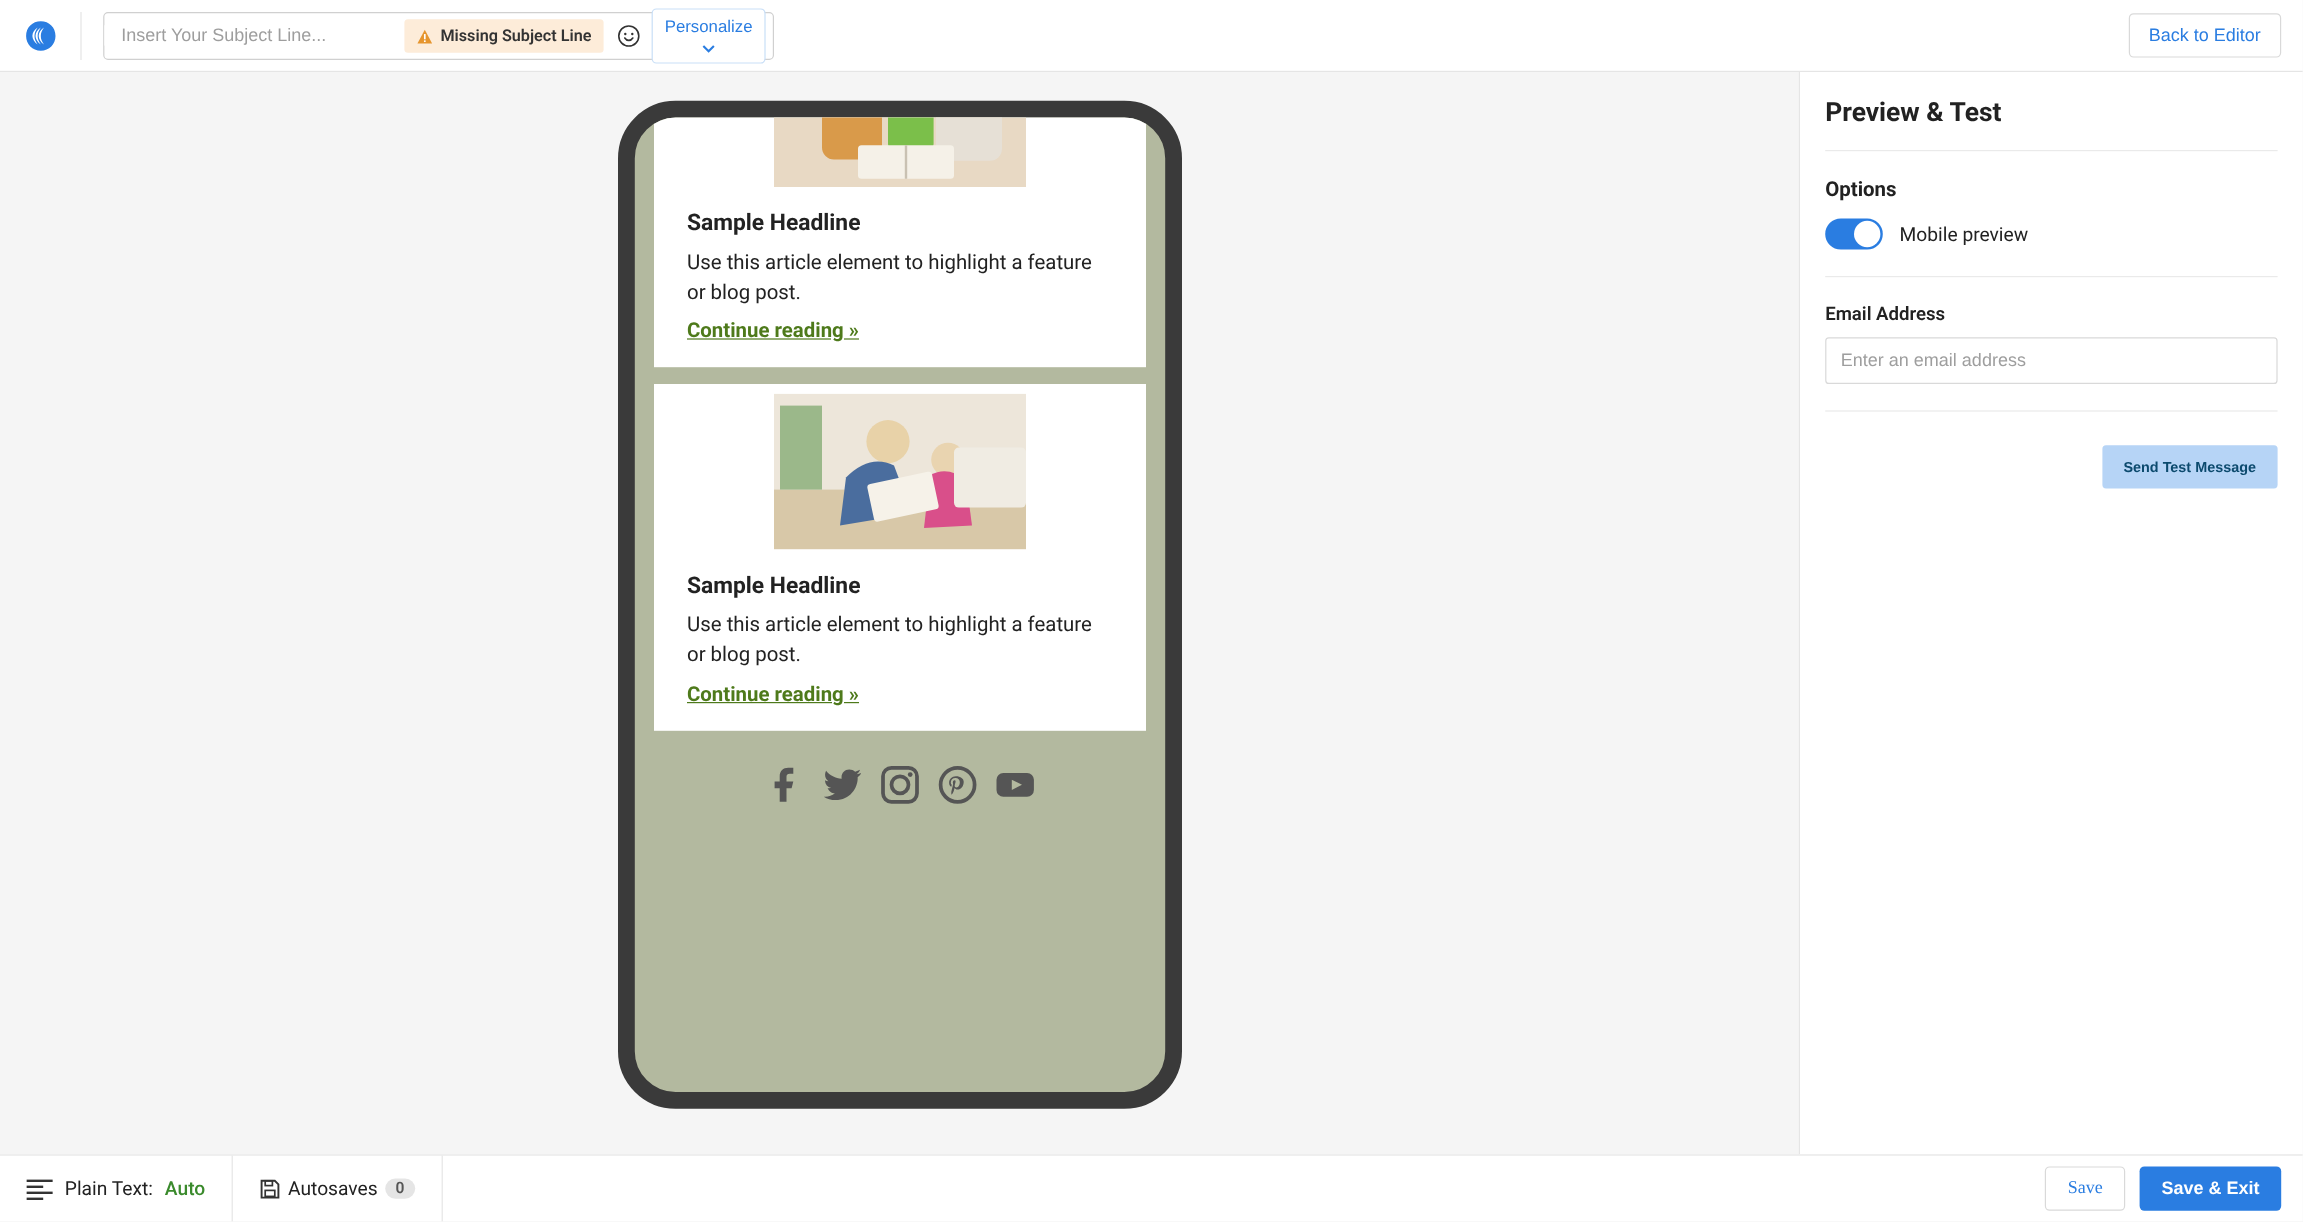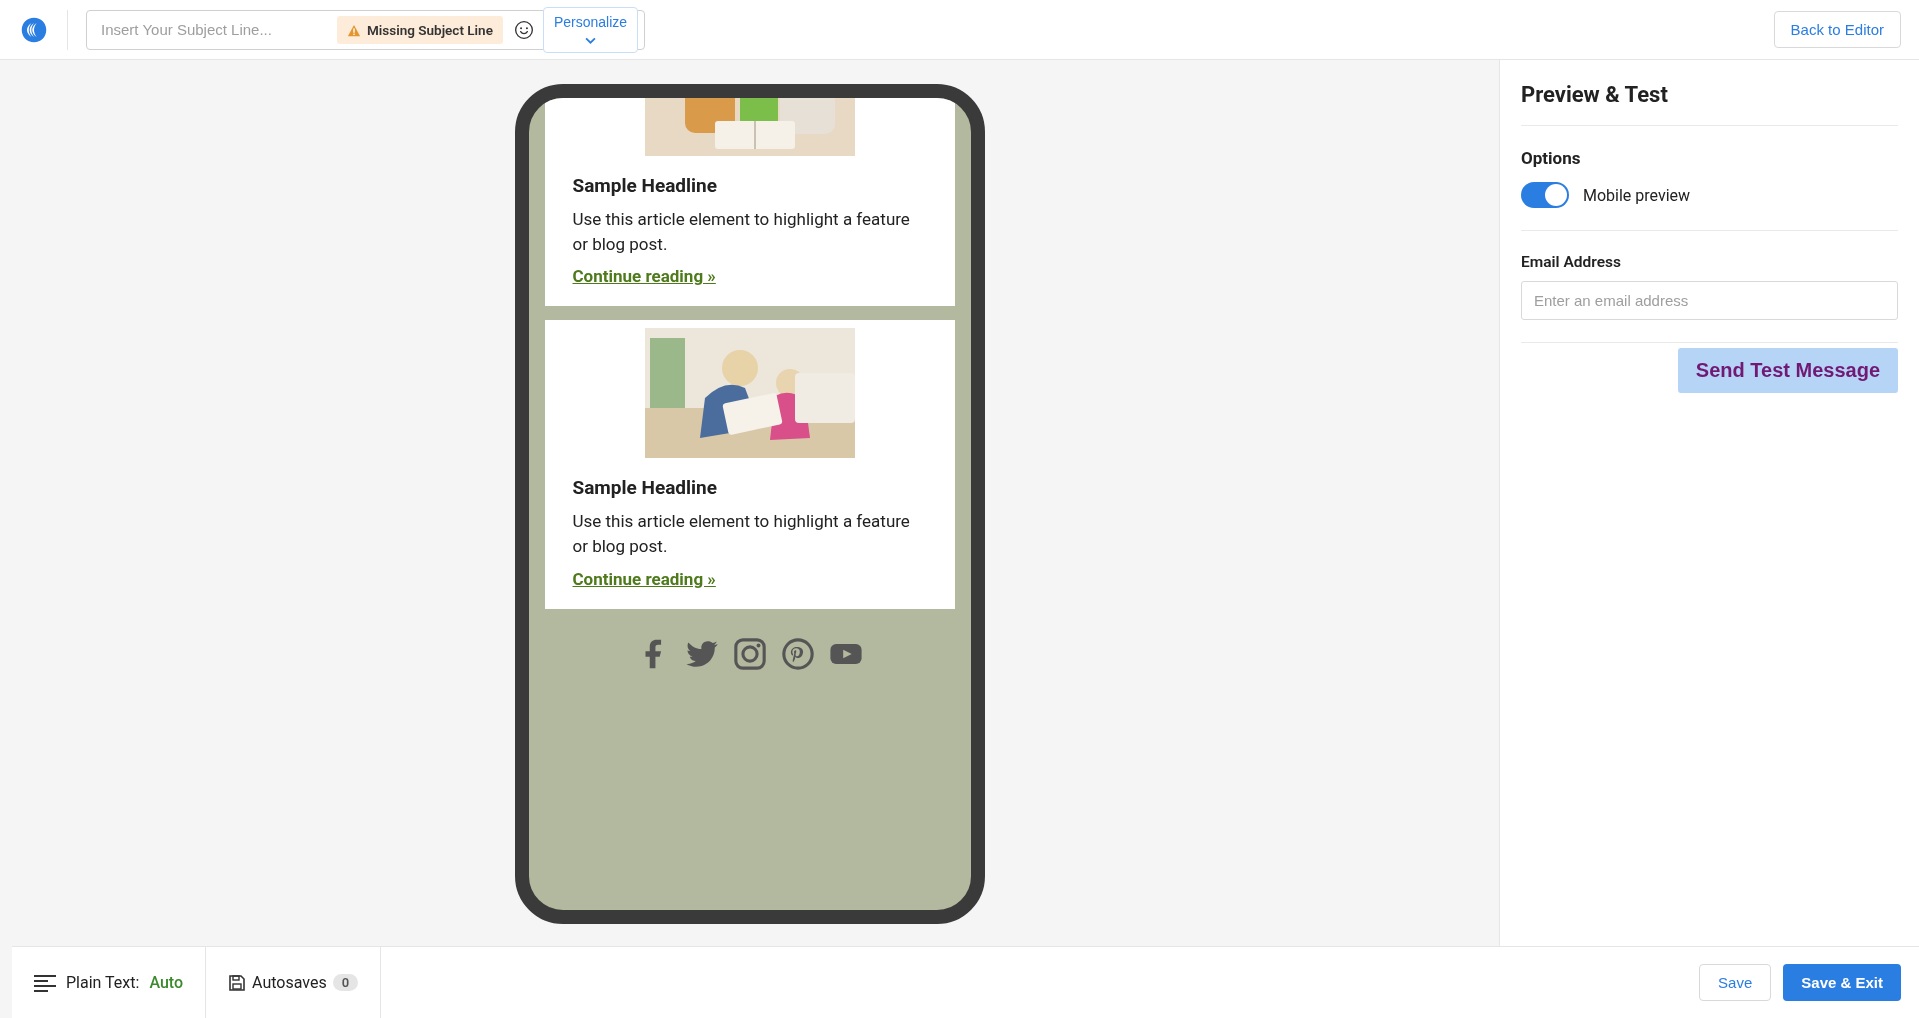--- a/index.html
+++ b/index.html
@@ -210,36 +210,36 @@
 .email-label { font-size: 15.5px; font-weight: 600; margin-top: 22px; color:#222;}
 .email-input {
   width: 100%; margin-top: 10px;
   border: 1px solid #d9d9d9; border-radius: 3px;
   padding: 10px 12px; font-size: 15px;
 }
 .email-input::placeholder { color: #9e9e9e;}
 .rp-divider { border-top:1px solid #eaeaea; margin-top: 22px;}
 .send-test {
   float: right;
-  margin-top: 5px;
+  margin-top: 28px;
   background: #b6d4f6;
-  color: #701a75;
+  color: #0c4a6e;
   border: none;
   padding: 11px 18px;
-  font-size: 20px;
+  font-size: 12px;
   font-weight: 600;
   border-radius: 3px;
   cursor: default;
 }
 
 
 .bottombar {
   position: absolute;
-  bottom: 0; left: 12px; right: 0;
-  height: 72px;
+  bottom: 0; left: 0; right: 0;
+  height: 56px;
   background: #fff;
   border-top: 1px solid #e5e5e5;
   display: flex;
   align-items: center;
 }
 .bb-left {
   display: flex; align-items: center; gap: 10px;
   padding: 0 22px;
   height: 100%;
   border-right: 1px solid #e5e5e5;
@@ -259,21 +259,21 @@
   font-size: 13px; font-weight: 600; color: #555;
 }
 .bb-right {
   margin-left: auto;
   display: flex; gap: 12px;
   padding-right: 18px;
 }
 .btn-plain {
   border: 1px solid #d9d9d9; background: #fff;
   color: #2a7de1; font-size: 15px; font-weight: 500;
-  padding: 9px 18px; border-radius: 4px; cursor: pointer;
+  padding: 9px 18px; border-radius: 4px; cursor: pointer; font-family: Liberation Serif, serif;
 }
 .btn-primary {
   border: none; background: #2a7de1;
   color: #fff; font-size: 15px; font-weight: 600;
   padding: 9px 18px; border-radius: 4px; cursor: pointer;
 }
 </style>
 </head>
 <body>
 

